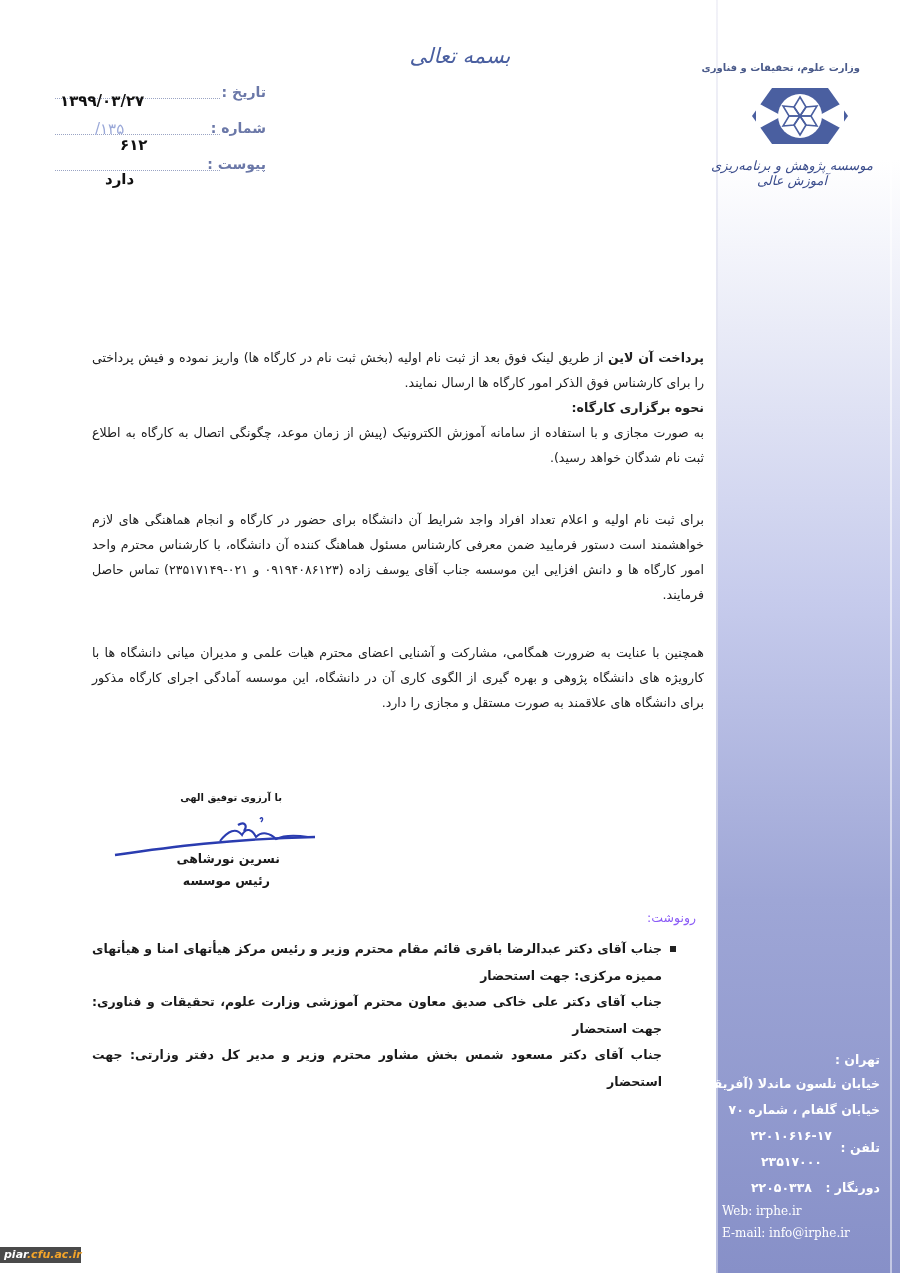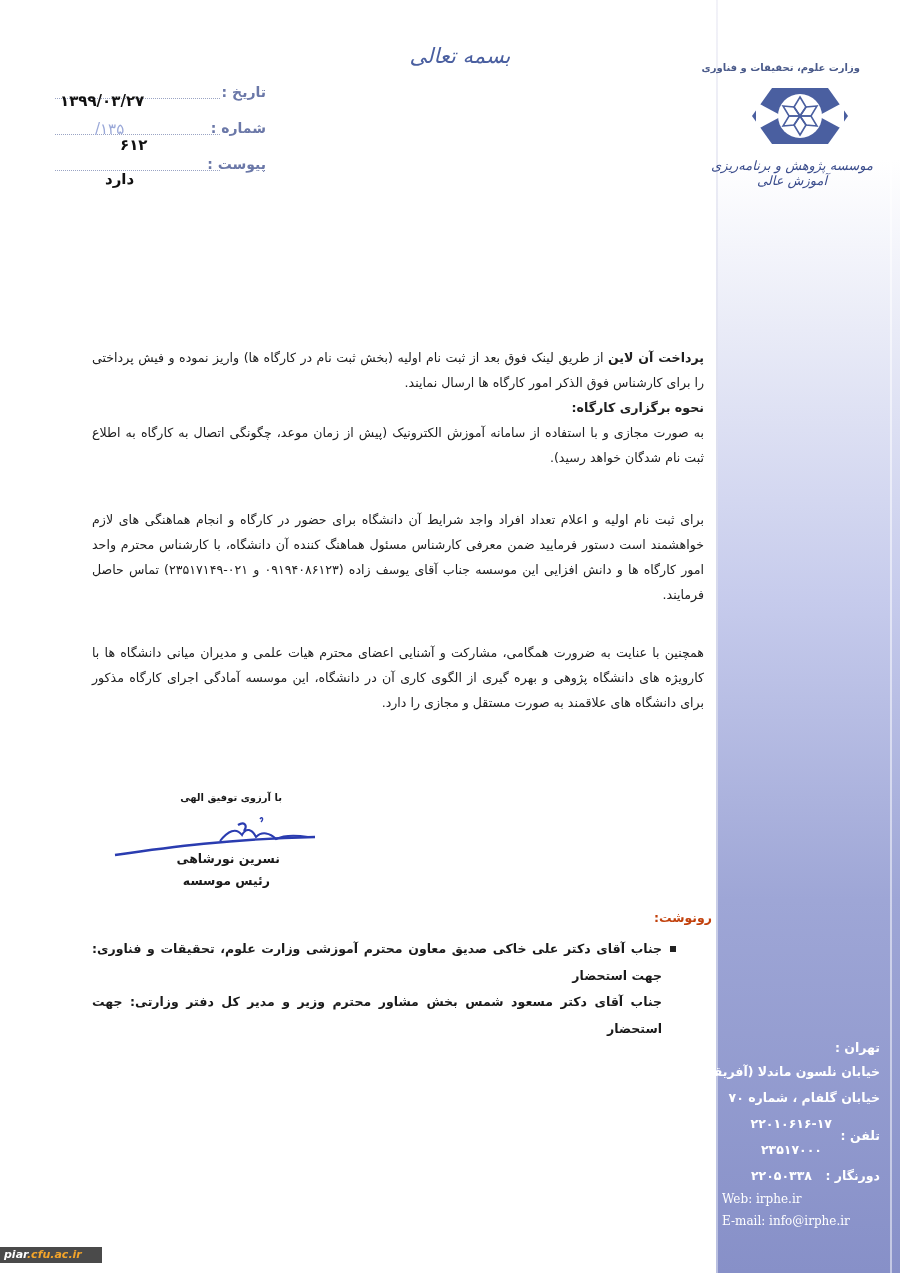--- a/index.html
+++ b/index.html
@@ -67,38 +67,38 @@
   .bold { font-weight: bold; }
 
   .signature-block {
     position: absolute; left: 110px; top: 787px; width: 200px; direction: rtl; text-align: center;
   }
   .closing { font-weight: bold; font-size: 10px; position: absolute; right: 28px; top: 5px; white-space: nowrap; }
   .sign-stroke { position: absolute; left: 0; top: 30px; width: 210px; height: 40px; }
   .signer-name { font-weight: bold; font-size: 12.5px; position: absolute; right: 30px; top: 64px; white-space: nowrap; }
   .signer-title { font-weight: bold; font-size: 12.5px; position: absolute; right: 40px; top: 86px; white-space: nowrap; }
 
-  .cc-label { position: absolute; right: 188px; top: 910px; direction: rtl; font-size: 12.5px; color: #c2410c; font-weight: bold; }
+  .cc-label { position: absolute; right: 204px; top: 910px; direction: rtl; font-size: 12.5px; color: #8b5cf6; }
   .cc-list {
     position: absolute; left: 92px; top: 936px; width: 570px; direction: rtl; text-align: justify;
     text-align-last: right; font-weight: bold; font-size: 12.5px; line-height: 26.5px;
     margin: 0; padding: 0; list-style: none;
   }
   .cc-list li { position: relative; padding-right: 0; margin: 0; }
   .cc-bullet { position: absolute; right: -14px; top: 10px; width: 6px; height: 6px; background: #222; }
 
   .contact {
     position: absolute; left: 722px; top: 1040px; width: 158px; direction: rtl; color: #ffffff;
     font-size: 12.5px; font-weight: bold;
   }
-  .contact .line { position: absolute; right: 0; white-space: nowrap; }
+  .contact .line { position: absolute; right: 0; white-space: nowrap; margin-top: 12px; }
   .contact .ltr { direction: ltr; font-family: "DejaVu Serif", serif; font-weight: normal; font-size: 12px; }
 
   .watermark {
-    position: absolute; left: 0; top: 1247px; width: 102px; height: 16px; background: #4a4a4a;
+    position: absolute; left: 0; top: 1247px; width: 81px; height: 16px; background: #4a4a4a;
     color: #f4a52a; font-weight: bold; font-style: italic; font-size: 11px; line-height: 16px;
     padding-left: 4px; box-sizing: border-box; font-family: "DejaVu Sans", sans-serif;
   }
   .watermark .wm-p1 { color: #ffffff; }
 </style>
 </head>
 <body>
 
 <div class="sidebar-band"></div>
 
@@ -163,21 +163,21 @@
     <path d="M110,24 C118,14 126,10 132,18 C136,10 142,12 146,20 C152,14 160,16 166,22 C174,18 186,18 198,20" stroke="#2a3cb0" stroke-width="2" fill="none"></path>
     <path d="M128,8 C134,4 138,8 134,14" stroke="#2a3cb0" stroke-width="2.2" fill="none"></path>
     <path d="M150,2 C152,-1 154,2 151,5" stroke="#2a3cb0" stroke-width="1.4" fill="none"></path>
   </svg>
   <span class="signer-name">نسرین نورشاهی</span>
   <span class="signer-title">رئیس موسسه</span>
 </div>
 
 <div class="cc-label">رونوشت:</div>
 <ul class="cc-list">
-  <li><span class="cc-bullet"></span></li>
+  <li><span class="cc-bullet"></span><span>جناب آقای دکتر عبدالرضا باقری قائم مقام محترم وزیر و رئیس  مرکز هیأتهای امنا و هیأتهای ممیزه مرکزی: جهت استحضار</span></li>
   <li><span>جناب آقای دکتر علی خاکی صدیق معاون محترم آموزشی وزارت علوم، تحقیقات و فناوری: جهت استحضار</span></li>
   <li><span>جناب آقای دکتر مسعود شمس بخش مشاور محترم  وزیر و مدیر کل  دفتر وزارتی: جهت استحضار</span></li>
 </ul>
 
 <div class="contact">
   <span class="line" style="top:0px;">تهران :</span>
   <span class="line" style="top:24px;">خیابان نلسون ماندلا (آفریقا)</span>
   <span class="line" style="top:50px;">خیابان گلفام ، شماره ۷۰</span>
   <span class="line" style="top:76px; right:48px; direction:ltr;">۲۲۰۱۰۶۱۶-۱۷</span>
   <span class="line" style="top:88px;">تلفن :</span>

